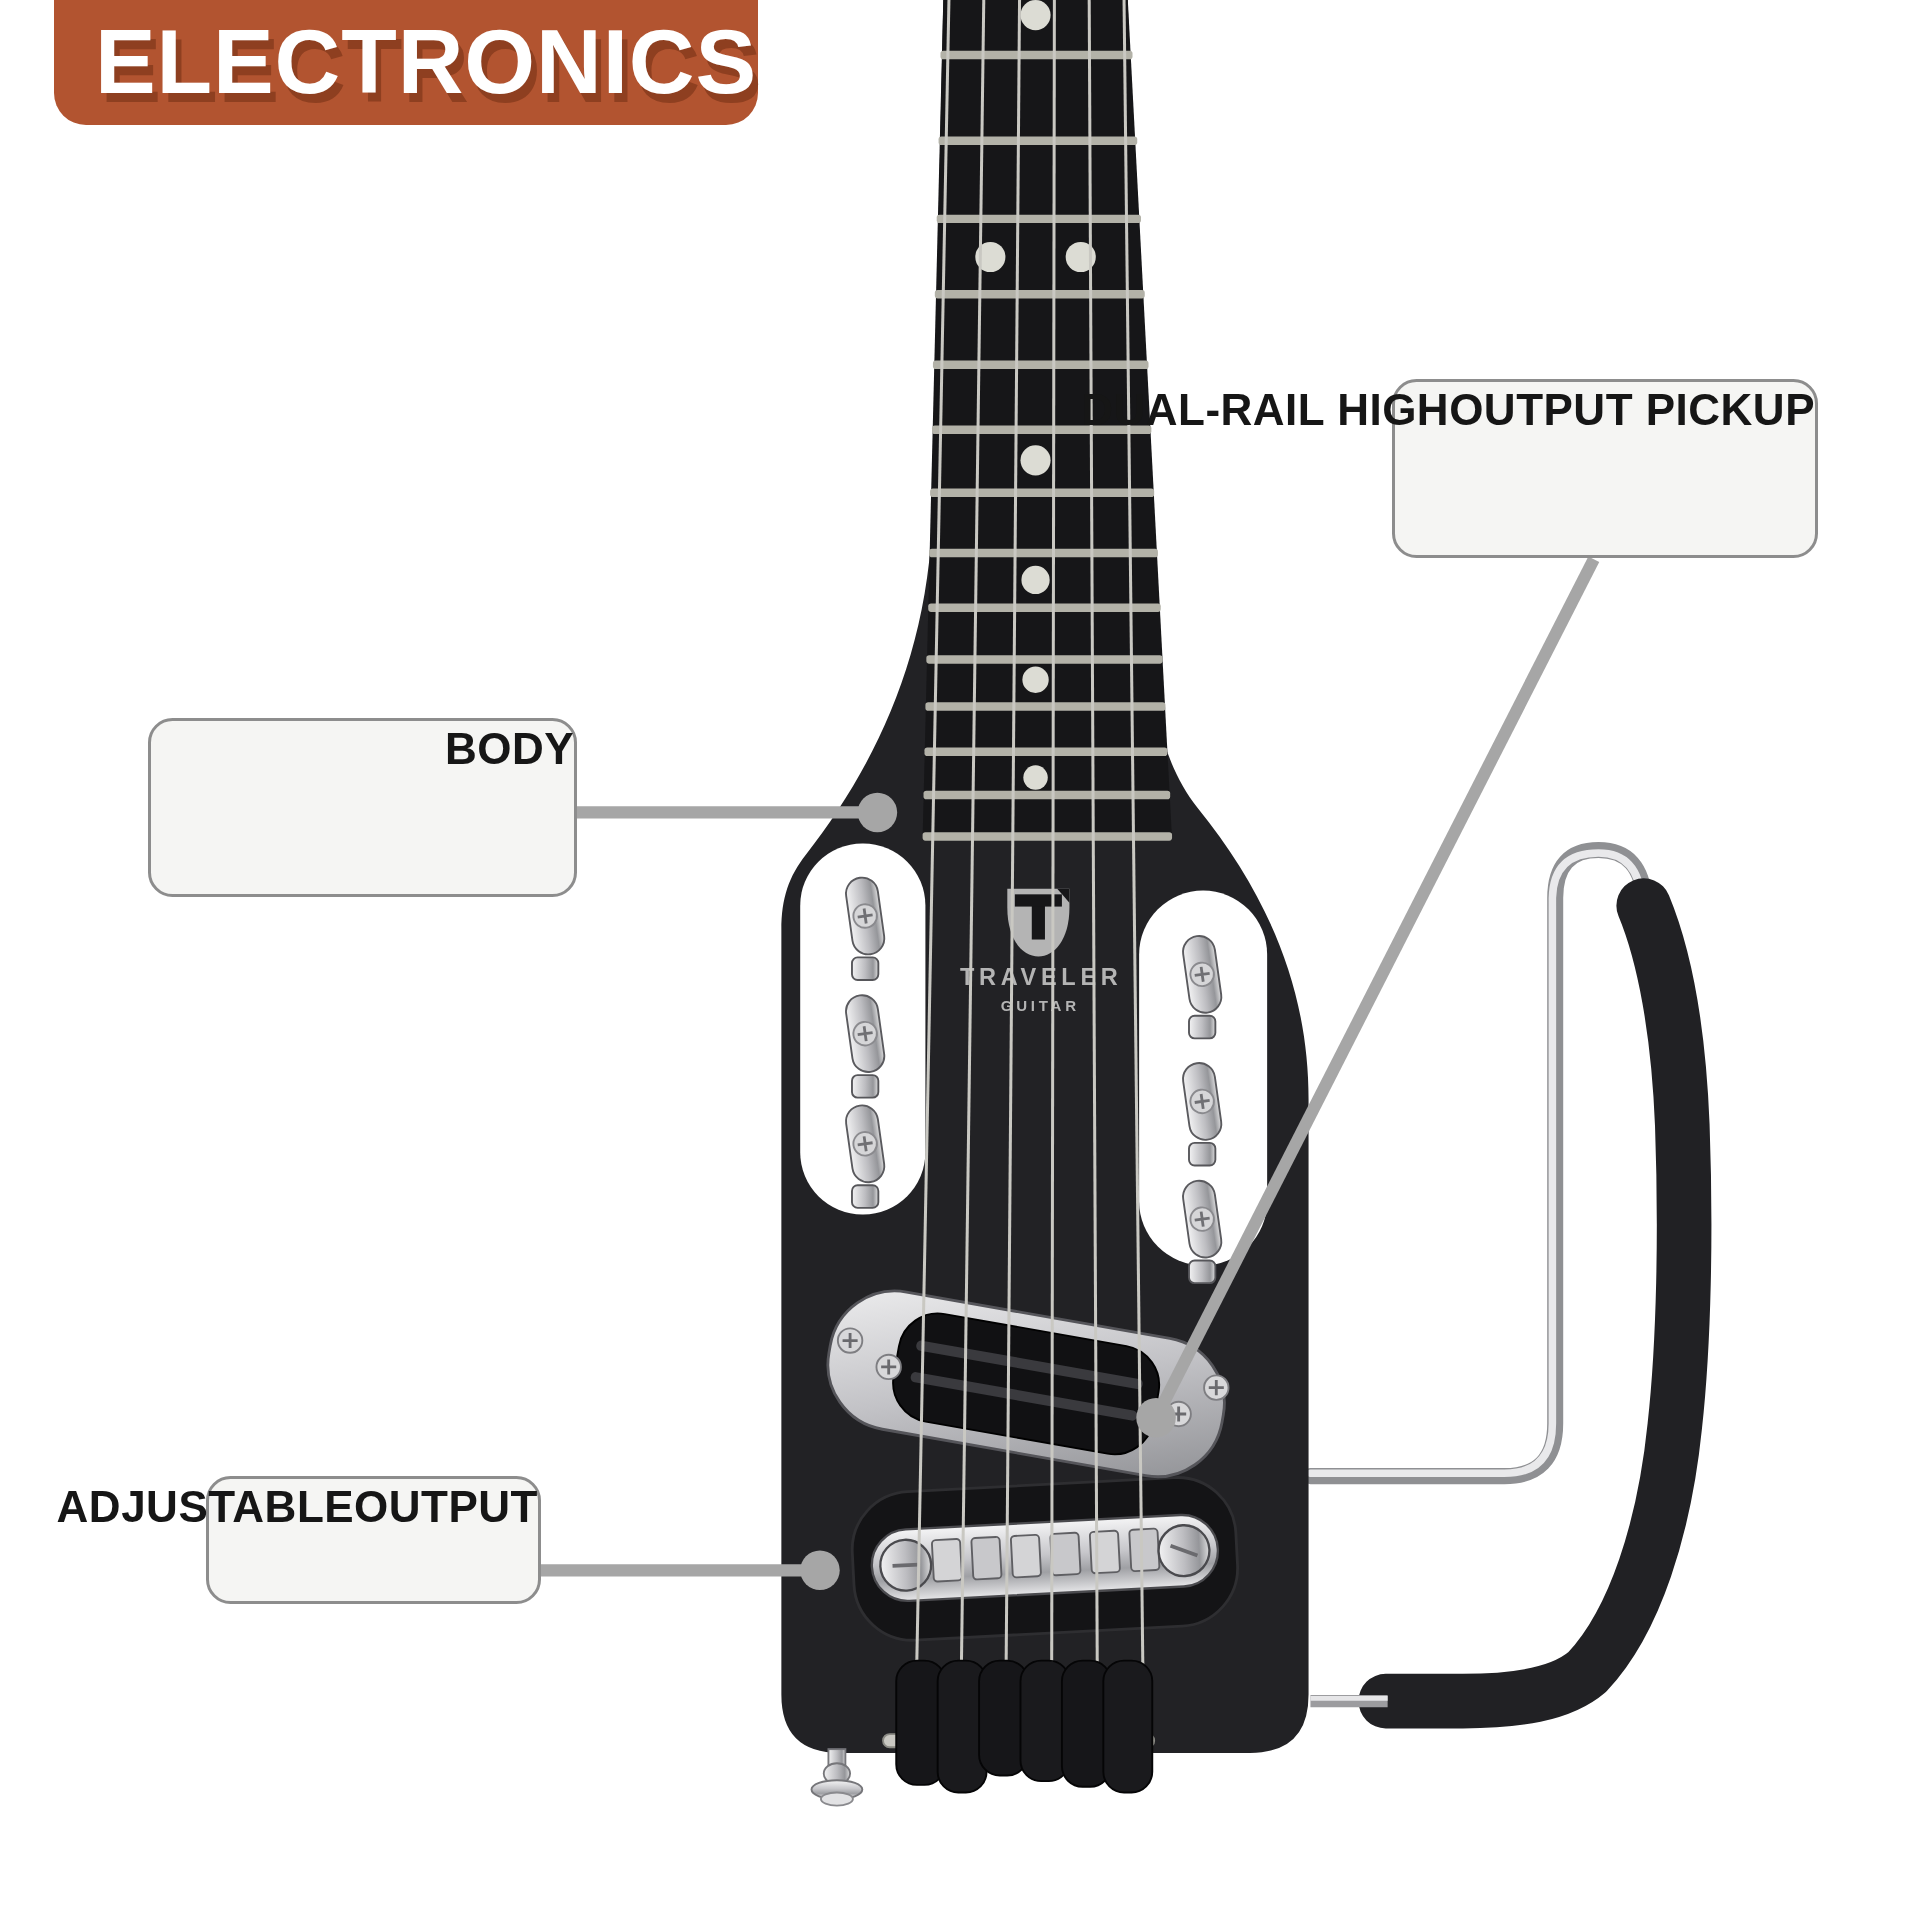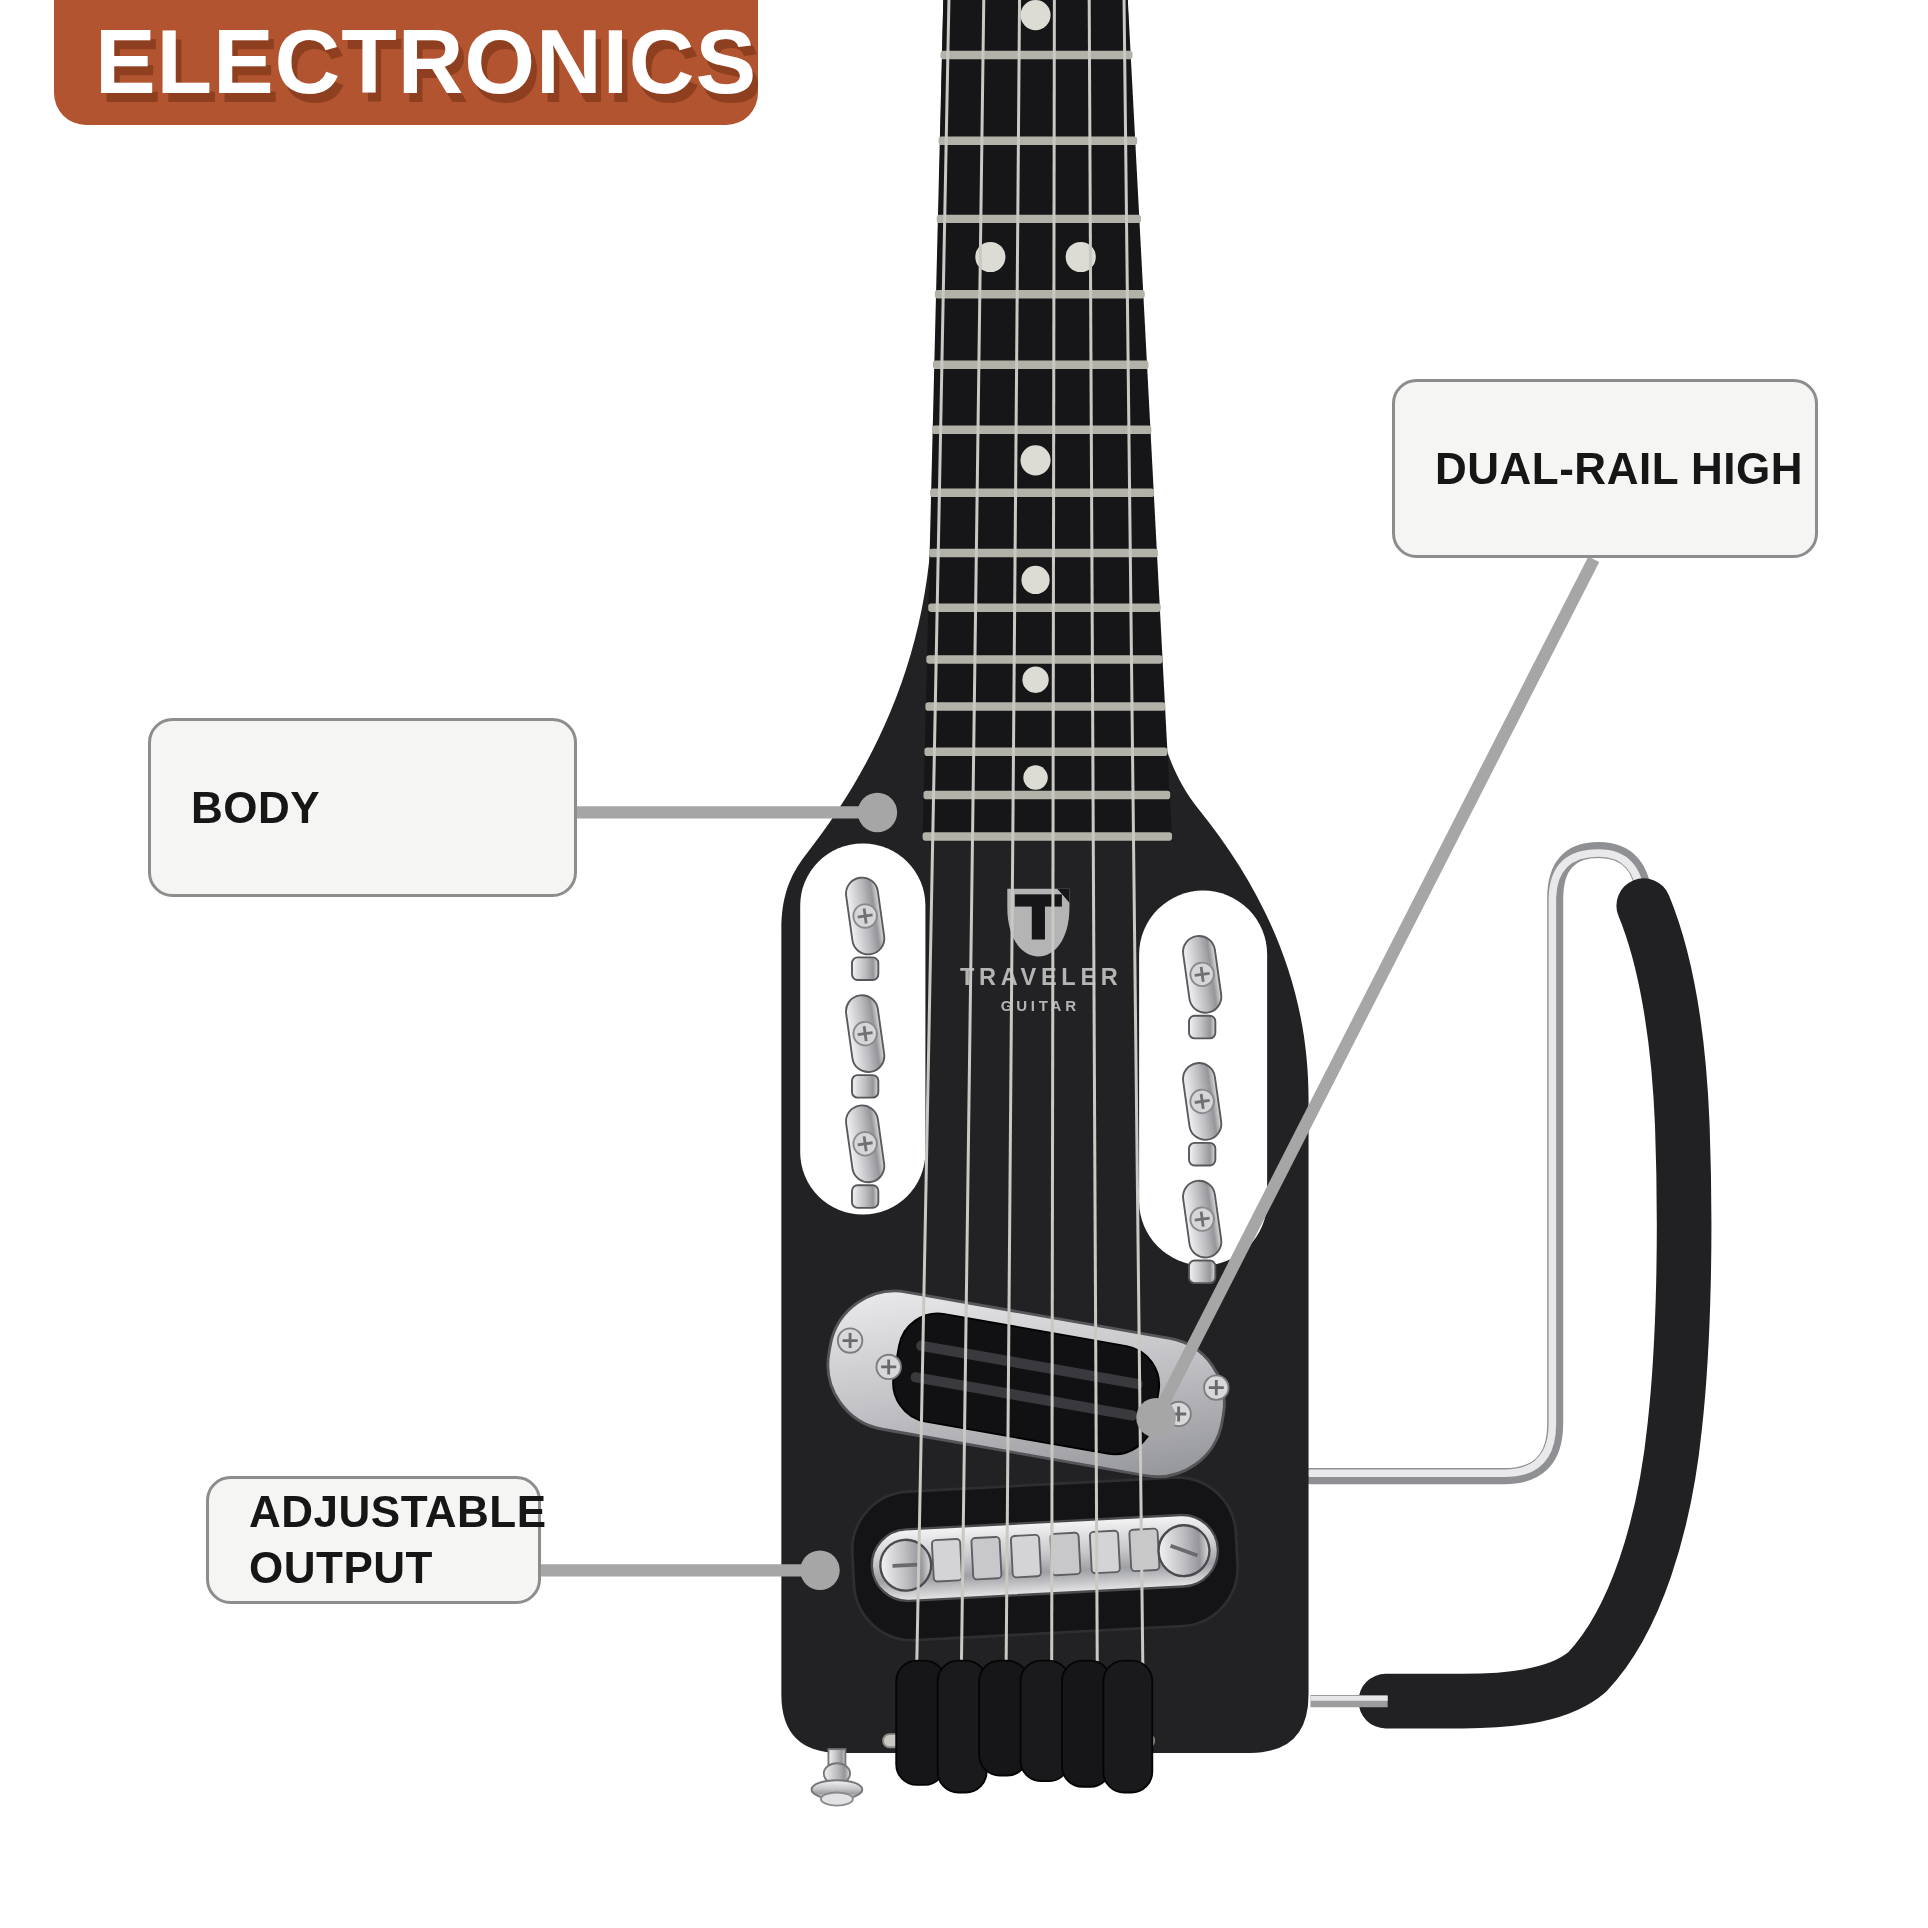--- a/index.html
+++ b/index.html
@@ -12,22 +12,22 @@
   html,body{margin:0;padding:0;background:#fff;}
   .stage{position:relative;width:1928px;height:1928px;background:var(--background);
          overflow:hidden;font-family:"Liberation Sans",sans-serif;}
   .stage svg{position:absolute;left:0;top:0;}
   .badge{position:absolute;left:54px;top:-41px;width:704px;height:166px;
          background:var(--badge-bg);border-radius:32px;display:flex;align-items:center;
          justify-content:center;padding-top:40px;box-sizing:border-box;}
   .badge .badge-label{font-size:91px;font-weight:bold;color:var(--badge-text);
          letter-spacing:0.9px;text-shadow:5.6px 8.5px 0 var(--badge-shadow);margin-left:40px;}
   .callout{position:absolute;background:var(--callout-bg);border:3.8px solid var(--callout-border);
-         border-radius:24.5px;box-sizing:border-box;display:flex;flex-direction:column;
-         justify-content:center;padding-left:40px;}
+         border-radius:24.5px;box-sizing:border-box;display:flex;
+         justify-content:flex-end;padding-left:40px;}
   .callout .line{font-size:44px;font-weight:bold;color:var(--callout-text);
          line-height:1.27;letter-spacing:0.5px;white-space:nowrap;}
   .callout-neck{left:148px;top:718px;width:429px;height:179px;}
   .callout-pickup{left:1392px;top:379px;width:426px;height:179px;}
   .callout-bridge{left:206px;top:1476px;width:335px;height:128px;}
   .body-fill{fill:var(--body-black);}
   .board-fill{fill:var(--fretboard-black);}
   .fret{fill:var(--fret-silver);}
   .inlay{fill:var(--inlay-ivory);}
   .gstring{stroke:var(--string-silver);stroke-width:3.2;}
@@ -226,20 +226,21 @@
       <circle class="leader-dot" cx="1228" cy="1506" r="21"></circle>
     </g>
   </svg>
 
   <div class="badge">
     <span class="badge-label">ELECTRONICS</span>
   </div>
 
   <div class="callout callout-pickup">
     <span class="line">DUAL-RAIL HIGH</span>
+    <span class="line">OUTPUT PICKUP</span>
   </div>
   <div class="callout callout-neck">
     <span class="line">BODY</span>
   </div>
   <div class="callout callout-bridge">
     <span class="line">ADJUSTABLE</span>
     <span class="line">OUTPUT</span>
   </div>
 
 </div>

